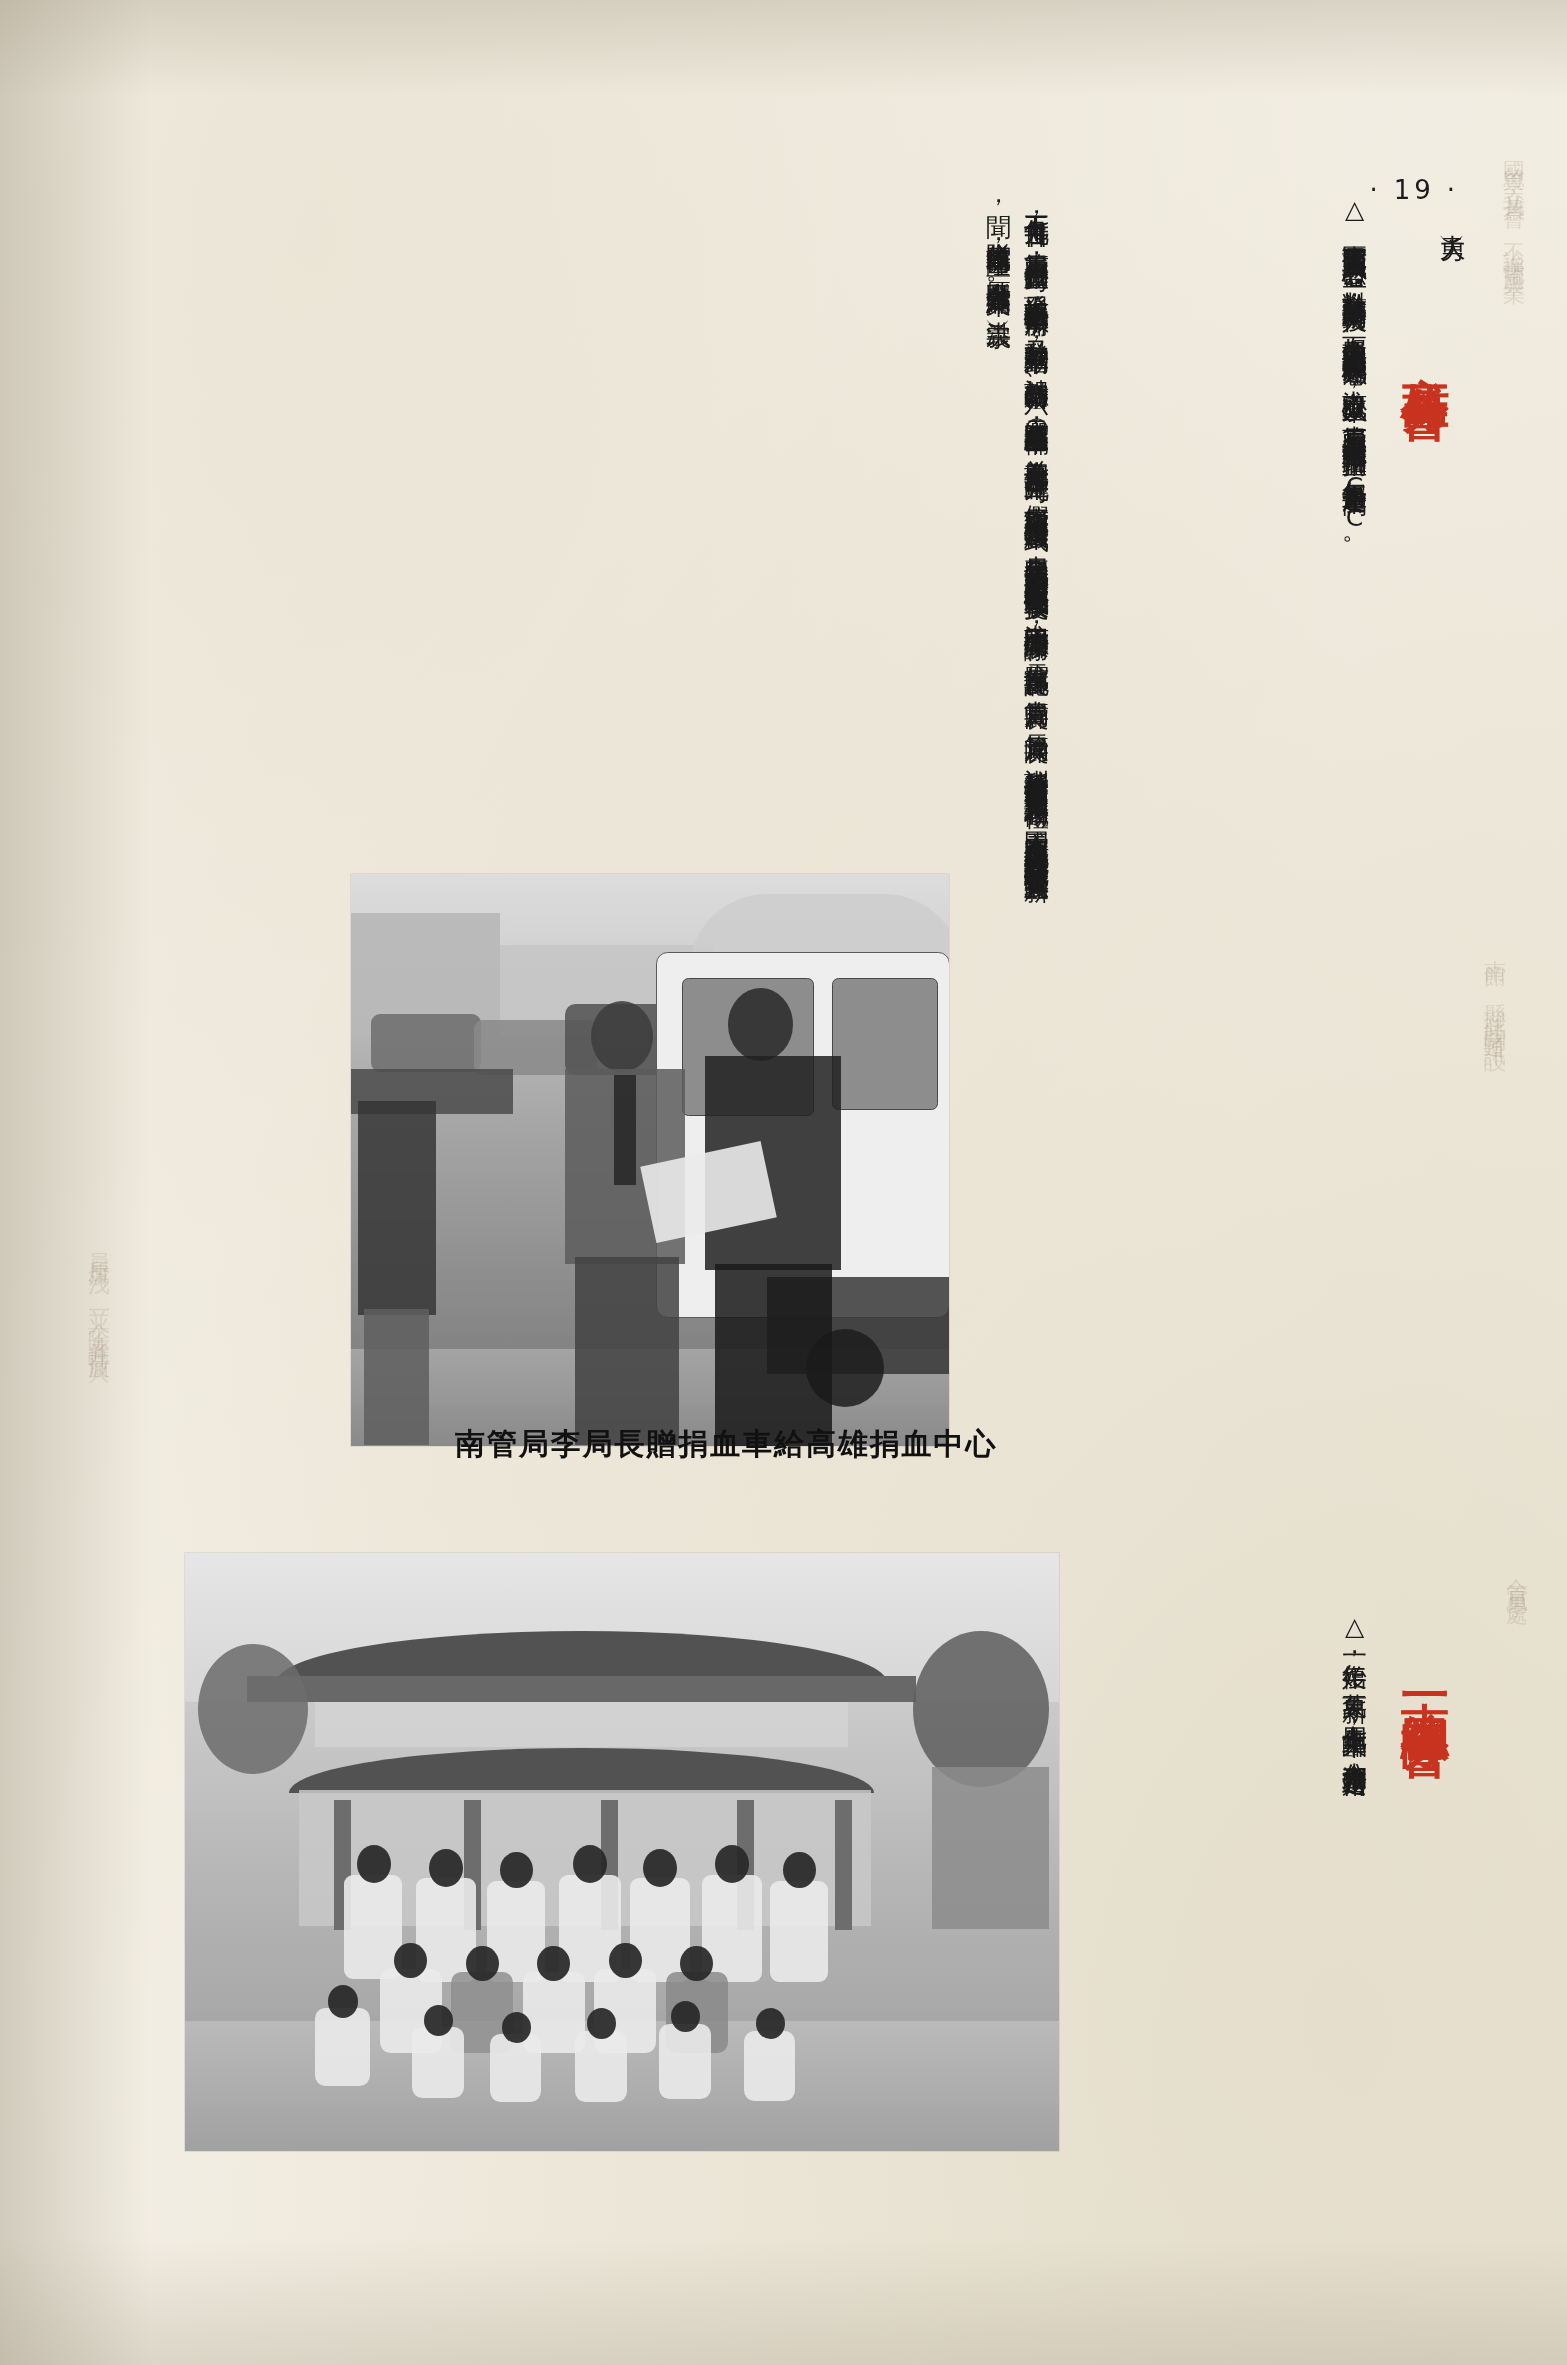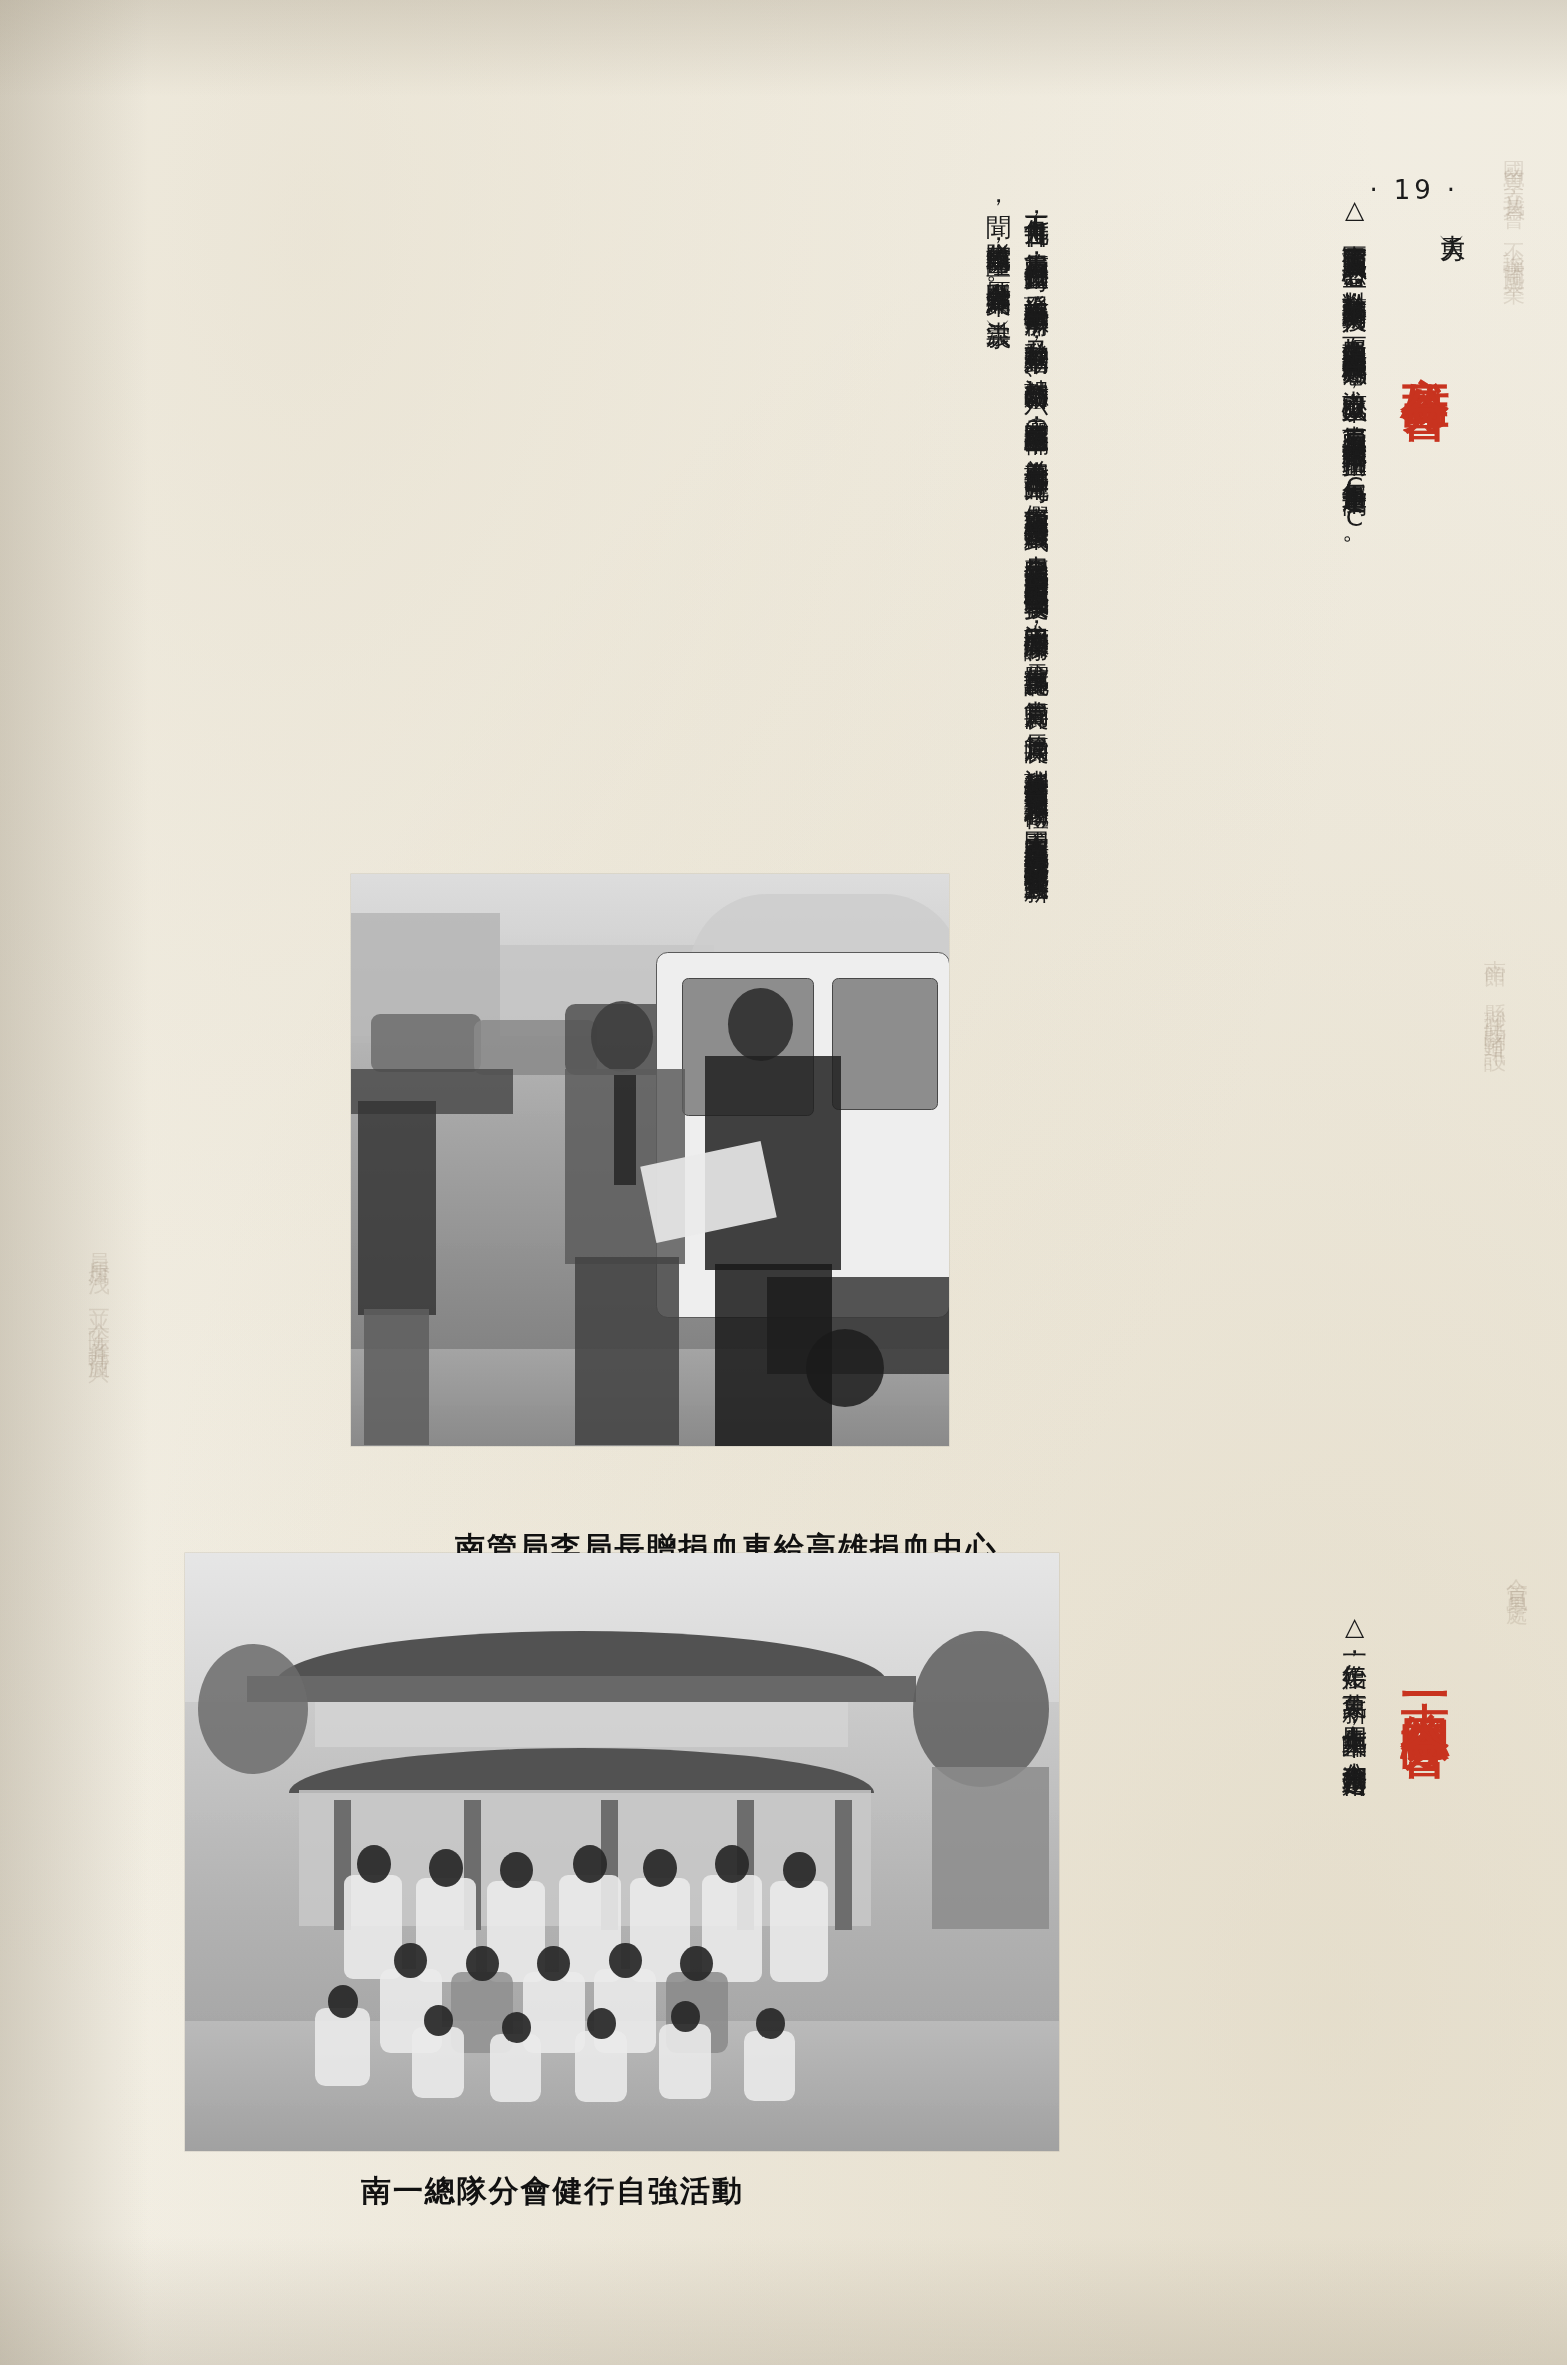--- a/index.html
+++ b/index.html
@@ -228,21 +228,21 @@
     <div class="blob" style="left: 377px; top: 114px; width: 65px; height: 73px; background:#2e2e2b;"></div>
     <div class="rectblob" style="left: 354px; top: 182px; width: 136px; height: 214px; background:#262623;"></div>
     <div class="rectblob" style="left: 364px; top: 390px; width: 117px; height: 182px; background:#1e1e1c;"></div>
 
     <div class="whiteblob" style="left: 296px; top: 279px; width: 123px; height: 78px; transform: rotate(-12deg);"></div>
 
     <div class="rectblob" style="left: 6.5px; top: 227px; width: 78px; height: 214px; background:#3a3a36;"></div>
     <div class="rectblob" style="left: 13px; top: 435px; width: 65px; height: 136px; background:#60605a;"></div>
   </div>
 
-  <div class="caption" style="left: 455px; top: 1528px;">南管局李局長贈捐血車給高雄捐血中心</div>
+  <div class="caption" style="left: 455px; top: 1424px;">南管局李局長贈捐血車給高雄捐血中心</div>
 
   <div class="section-title" style="top: 1664px; right: 110px; height: 325px;">南一總隊分會</div>
 
   <div class="vtext body-col" style="top: 1612px; right: 195px; height: 585px; width: 117px;">△一年復始，萬象更新，七十四年元旦來臨，本分會潮州工務站是日</div>
 
   <div class="photo ph2" style="left: 185px; top: 1553px; width: 874px; height: 598px;">
     <div class="sky" style="height: 149px; background: linear-gradient(to bottom,#e2e2dc,#d2d2cb);"></div>
     <div class="ground" style="height: 130px; background: linear-gradient(to bottom,#b8b8b1,#a0a099);"></div>
 
     <div class="temple-roof" style="left: 91px; top: 78px; width: 611px; height: 52px; border-radius: 50% 50% 0 0 / 100% 100% 0 0;"></div>
@@ -294,19 +294,18 @@
     <div class="whiteblob" style="left: 305px; top: 481px; width: 51px; height: 68px; border-radius: 10.4px;"></div>
     <div class="darkblob" style="left: 317px; top: 459px; width: 29px; height: 31px; border-radius:50%;"></div>
     <div class="whiteblob" style="left: 390px; top: 478px; width: 52px; height: 71px; border-radius: 10.4px;"></div>
     <div class="darkblob" style="left: 402px; top: 455px; width: 29px; height: 31px; border-radius:50%;"></div>
     <div class="whiteblob" style="left: 474px; top: 471px; width: 52px; height: 75px; border-radius: 10.4px;"></div>
     <div class="darkblob" style="left: 486px; top: 448px; width: 29px; height: 31px; border-radius:50%;"></div>
     <div class="whiteblob" style="left: 559px; top: 478px; width: 51px; height: 70px; border-radius: 10.4px;"></div>
     <div class="darkblob" style="left: 571px; top: 455px; width: 29px; height: 31px; border-radius:50%;"></div>
   </div>
 
-  <div class="caption" style="left: 361px; top: 2171px;">南一總隊分會健行自強活動</div>
 
   <div class="edge-shadow-left"></div>
   <div class="edge-shadow-top"></div>
   <div class="edge-shadow-bottom"></div>
 </div>
 
 
 </body></html>

